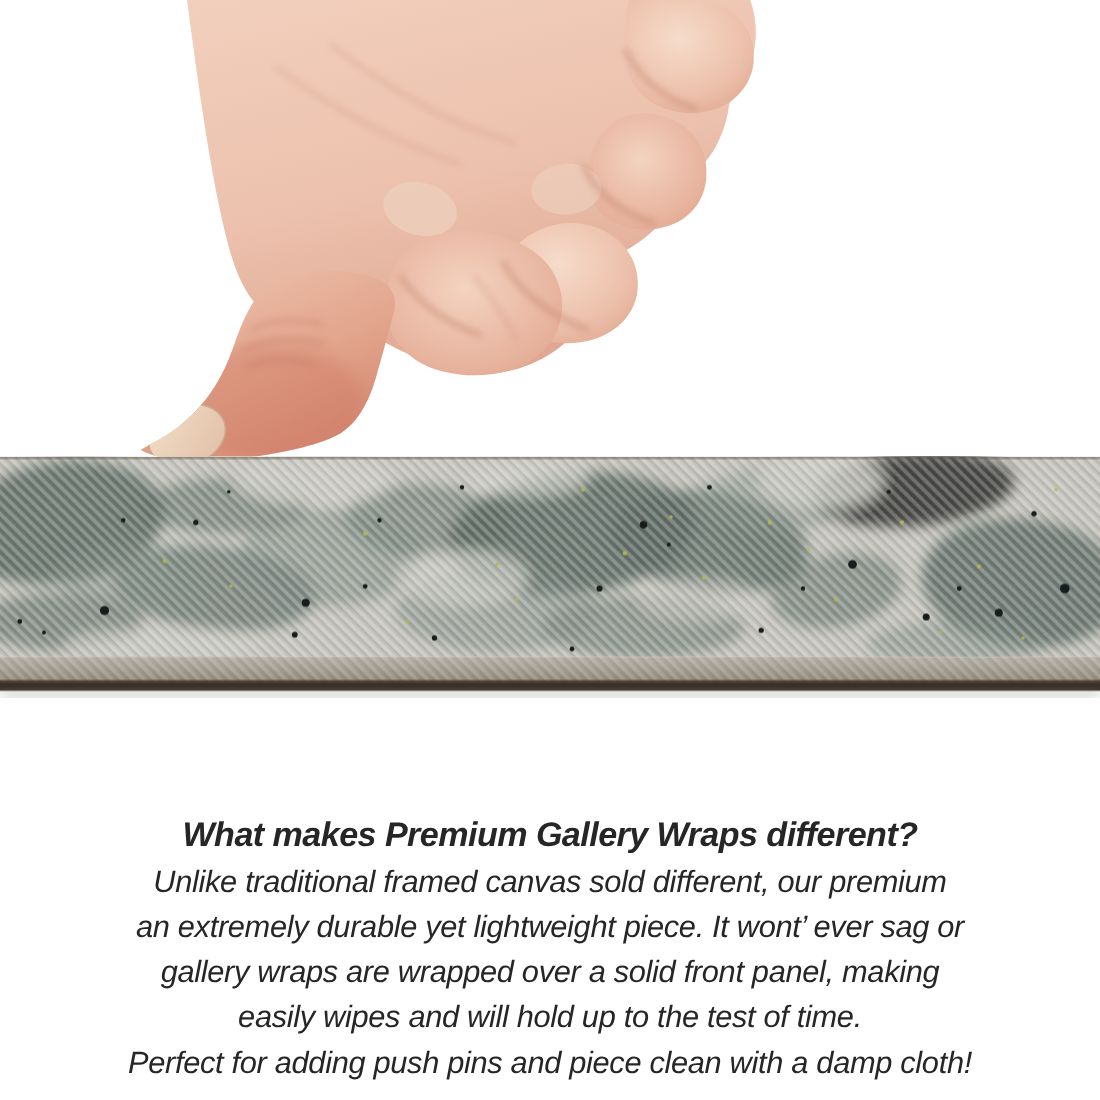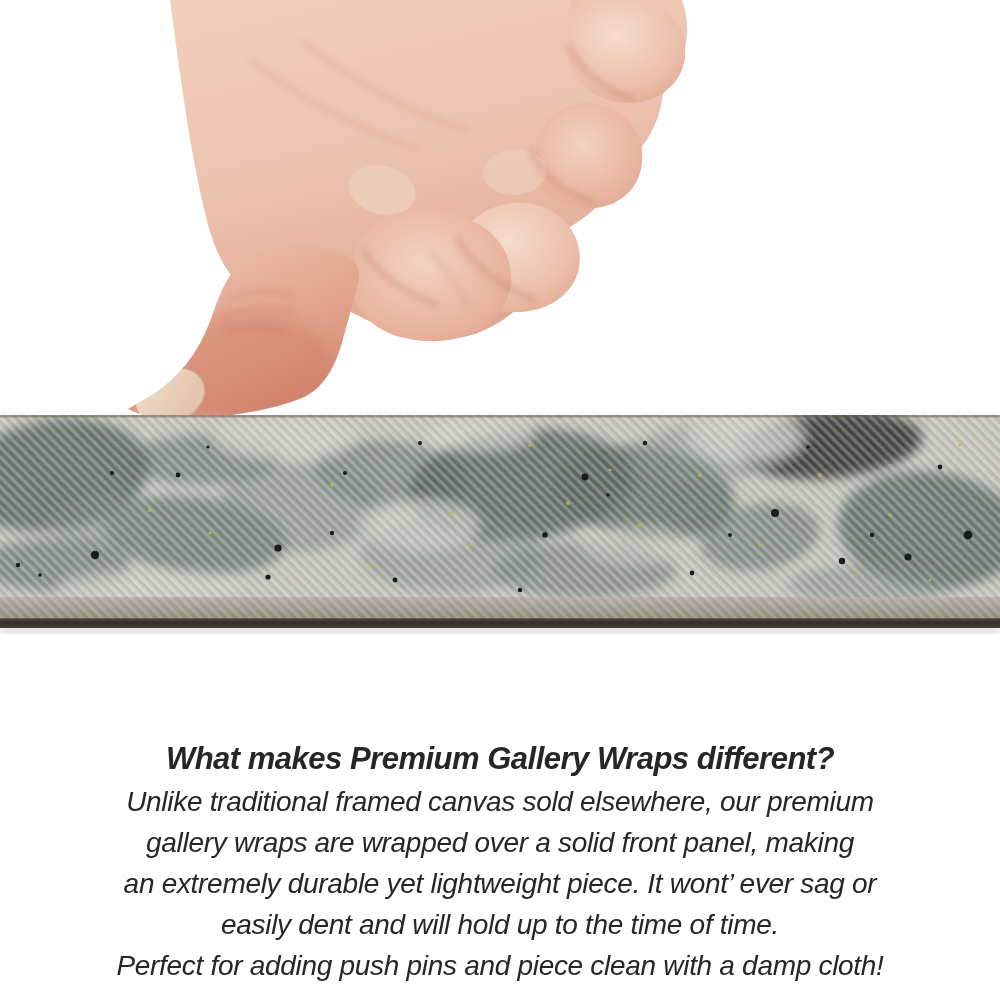--- a/index.html
+++ b/index.html
@@ -239,20 +239,20 @@
         <rect x="0" y="204" width="1000" height="9" fill="#3a312a"></rect>
         <rect x="0" y="203" width="1000" height="3" fill="#574338" opacity="0.7"></rect>
 
         <rect x="0" y="212" width="1000" height="5" fill="rgba(120,114,106,0.55)" filter="url(#blob)"></rect>
       </g>
     </svg>
   </div>
 
   <div class="info">
     <div class="heading">What makes Premium Gallery Wraps different?</div>
-    <div class="line">Unlike traditional framed canvas sold elsewhere, our premium</div>
+    <div class="line">Unlike traditional framed canvas sold different, our premium</div>
+    <div class="line">an extremely durable yet lightweight piece. It wont’ ever sag or</div>
     <div class="line">gallery wraps are wrapped over a solid front panel, making</div>
-    <div class="line">an extremely durable yet lightweight piece. It wont’ ever sag or</div>
-    <div class="line">easily dent and will hold up to the time of time.</div>
+    <div class="line">easily wipes and will hold up to the test of time.</div>
     <div class="line">Perfect for adding push pins and piece clean with a damp cloth!</div>
   </div>
 
 </div>
 
 </body></html>

